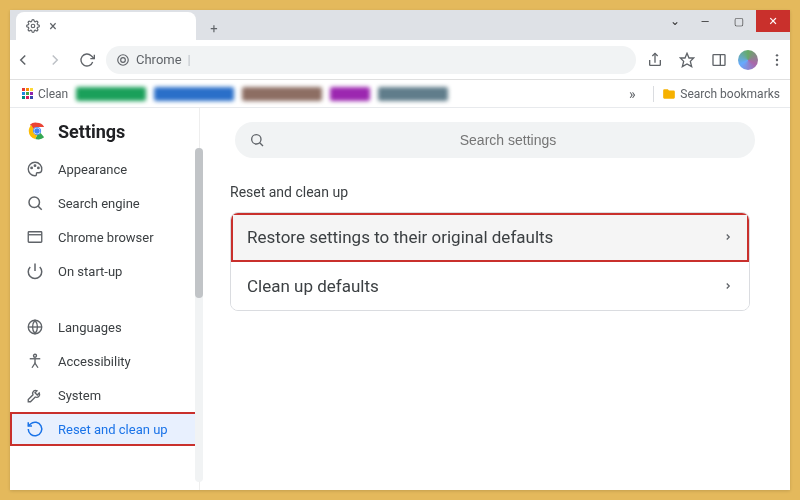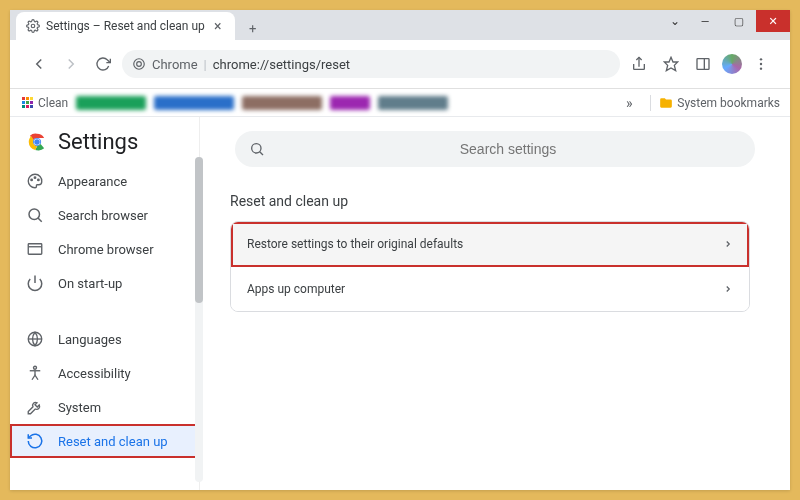--- a/index.html
+++ b/index.html
@@ -49,25 +49,25 @@
   .tab .favicon { width:14px; height:14px; color:#5f6368; display:flex; align-items:center; justify-content:center; }
   .tab .title { font-size:12px; color:#3c4043; flex:1; }
   .tab .close { width:14px; height:14px; color:#5f6368; display:flex; align-items:center; justify-content:center; font-size:14px; }
   .newtab { width:24px; height:24px; margin-left:6px; display:flex; align-items:center; justify-content:center; color:#5f6368; cursor:pointer; }
   .winbtns { position:absolute; right:0; top:0; display:flex; height:22px; }
   .winbtns div { width:34px; display:flex; align-items:center; justify-content:center; font-size:11px; color:#333; }
   .winbtns .caret { width:auto; padding:0 8px; font-size:12px;}
   .winbtns .closewin { background:#c9302c; color:#fff; }
   
   .toolbar {
-    height: 49px;
+    height: 40px;
     background: #fff;
     display:flex;
     align-items:center;
-    padding: 0 16px;
+    padding: 0 0;
     gap: 6px;
     border-bottom: 1px solid #e0e0e0;
   }
   .iconbtn { width:26px; height:26px; display:flex; align-items:center; justify-content:center; color:#5f6368; border-radius:50%; cursor:pointer; font-size:16px; }
   .iconbtn.disabled { color:#bdc1c6; }
   .omnibox {
     flex:1;
     height:28px;
     background:#f1f3f4;
     border-radius:14px;
@@ -125,21 +125,21 @@
     flex-direction:column;
     padding-top:4px;
     position:relative;
   }
   .sidebar-head {
     display:flex; align-items:center; gap:10px; padding:8px 16px 10px;
   }
   .chrome-logo {
     width:22px; height:22px;
   }
-  .sidebar-head h1 { font-size:22px; font-weight:400; }
+  .sidebar-head h1 { font-size:18px; font-weight:700; }
   .navlist { display:flex; flex-direction:column; }
   .navitem {
     display:flex; align-items:center; gap:14px;
     height:34px; padding:0 16px;
     font-size:13px; color:#3c4043; cursor:pointer;
     position:relative;
   }
   .navitem.small-gap-above { margin-top:22px; }
   .navitem.active { color:#1a73e8; background:#e8f0fe; border-radius:0 18px 18px 0; margin-right:6px; }
   .navitem.active.highlighted { outline:2px solid #c9302c; outline-offset:-2px; border-radius:0; margin-right:0; }
@@ -158,42 +158,41 @@
     gap:10px;
   }
   .search-field input { background:transparent; border:none; outline:none; font-size:14px; color:#3c4043; flex:1;text-align:center;}
   .section-title { font-size:14px; color:#3c4043; margin:26px 0 12px; }
   .card {
     border:1px solid #dadce0; border-radius:8px; overflow:hidden;
     max-width:520px;
   }
   .card-row {
     display:flex; align-items:center; justify-content:space-between;
-    padding:14px 16px; font-size:12px; color:#3c4043; cursor:pointer;
+    padding:14px 16px; font-size:17px; color:#3c4043; cursor:pointer;
     border-bottom:1px solid #e8eaed; background:#fff;
   }
   .card-row:last-child { border-bottom:none; }
   .card-row.highlighted { outline:2px solid #c9302c; outline-offset:-2px; background:#f5f5f5; }
   .chev { color:#5f6368; font-size:14px; }
 </style>
 </head>
 <body>
 
 <div class="window-frame">
   <div class="browser">
 
     <div class="titlebar">
       <div class="tab">
         <span class="favicon">
           <svg viewBox="0 0 24 24" width="14" height="14" fill="none" stroke="currentColor" stroke-width="2">
               <circle cx="12" cy="12" r="3"></circle>
               <path d="M19.4 15a1.7 1.7 0 0 0 .34 1.87l.06.06a2 2 0 1 1-2.83 2.83l-.06-.06a1.7 1.7 0 0 0-1.87-.34 1.7 1.7 0 0 0-1 1.56V21a2 2 0 1 1-4 0v-.09a1.7 1.7 0 0 0-1-1.56 1.7 1.7 0 0 0-1.87.34l-.06.06a2 2 0 1 1-2.83-2.83l.06-.06a1.7 1.7 0 0 0 .34-1.87 1.7 1.7 0 0 0-1.56-1H3a2 2 0 1 1 0-4h.09a1.7 1.7 0 0 0 1.56-1 1.7 1.7 0 0 0-.34-1.87l-.06-.06a2 2 0 1 1 2.83-2.83l.06.06c.5.5 1.25.64 1.87.34H9a1.7 1.7 0 0 0 1-1.56V3a2 2 0 1 1 4 0v.09c0 .67.4 1.27 1 1.56.62.3 1.37.16 1.87-.34l.06-.06a2 2 0 1 1 2.83 2.83l-.06.06a1.7 1.7 0 0 0-.34 1.87V9c.29.6.89 1 1.56 1H21a2 2 0 1 1 0 4h-.09c-.67 0-1.27.4-1.56 1z"></path>
             </svg>
         </span>
-        <span class="title">Settings – Reset and clean up</span>
         <span class="close">×</span>
       </div>
       <div class="newtab">+</div>
       <div class="winbtns">
         <div class="caret">⌄</div>
         <div>—</div>
         <div>▢</div>
         <div class="closewin">✕</div>
       </div>
     </div>
@@ -215,21 +214,20 @@
             <path d="M20.49 15a9 9 0 1 1-2.13-9.36L23 10"></path>
           </svg>
       </div>
       <div class="omnibox">
         <svg viewBox="0 0 24 24" width="14" height="14" fill="none" stroke="currentColor" stroke-width="2">
             <circle cx="12" cy="12" r="9"></circle>
             <circle cx="12" cy="12" r="4"></circle>
           </svg>
         <span class="urltext">Chrome</span>
         <span class="sep">|</span>
-        <span class="urltail">chrome://settings/reset</span>
       </div>
       <div class="iconbtn">
         <svg viewBox="0 0 24 24" width="16" height="16" fill="none" stroke="currentColor" stroke-width="2">
             <path d="M4 12v7a1 1 0 0 0 1 1h14a1 1 0 0 0 1-1v-7"></path>
             <path d="M16 6l-4-4-4 4"></path>
             <path d="M12 2v14"></path>
           </svg>
       </div>
       <div class="iconbtn">
         <svg viewBox="0 0 24 24" width="16" height="16" fill="none" stroke="currentColor" stroke-width="2">
@@ -286,21 +284,21 @@
         </div>
       <div class="spacer"></div>
       <div class="iconbtn" style="font-size:14px">»</div>
       <div style="width:1px;height:16px;background:#dadce0"></div>
       <div class="bmitem">
         <div class="bmicon folder-icon">
           <svg viewBox="0 0 24 24">
               <path d="M10 4H4a2 2 0 0 0-2 2v12a2 2 0 0 0 2 2h16a2 2 0 0 0 2-2V8a2 2 0 0 0-2-2h-8l-2-2z"></path>
             </svg>
         </div>
-        <span>System bookmarks</span>
+        <span>Search bookmarks</span>
       </div>
     </div>
 
     <div class="content">
       <div class="sidebar">
         <div class="sidebar-head">
           <svg class="chrome-logo" viewBox="0 0 48 48">
             <circle cx="24" cy="24" r="22" fill="#fff"></circle>
             <path fill="#ea4335" d="M24 6a18 18 0 0 1 15.6 9H24a9 9 0 0 0-7.9 4.7L8.6 10.2A18 18 0 0 1 24 6z"></path>
             <path fill="#4285f4" d="M24 15a9 9 0 1 1 0 18 9 9 0 0 1 0-18z"></path>
@@ -326,21 +324,21 @@
             <span>Appearance</span>
           </div>
 
           <div class="navitem">
             <span class="navicon">
               <svg viewBox="0 0 24 24" width="18" height="18" fill="none" stroke="currentColor" stroke-width="2">
                   <circle cx="11" cy="11" r="7"></circle>
                   <line x1="21" y1="21" x2="16" y2="16"></line>
                 </svg>
             </span>
-            <span>Search browser</span>
+            <span>Search engine</span>
           </div>
 
           <div class="navitem">
             <span class="navicon">
               <svg viewBox="0 0 24 24" width="18" height="18" fill="none" stroke="currentColor" stroke-width="1.8">
                   <rect x="3" y="5" width="18" height="14" rx="1"></rect>
                   <line x1="3" y1="9" x2="21" y2="9"></line>
                 </svg>
             </span>
             <span>Chrome browser</span>
@@ -424,21 +422,21 @@
         <div class="card">
           <div class="card-row highlighted">
             <span>Restore settings to their original defaults</span>
             <span class="chev">
               <svg viewBox="0 0 24 24" width="10" height="10" fill="none" stroke="currentColor" stroke-width="3">
                   <path d="M9 6l6 6-6 6"></path>
                 </svg>
             </span>
           </div>
           <div class="card-row">
-            <span>Apps up computer</span>
+            <span>Clean up defaults</span>
             <span class="chev">
               <svg viewBox="0 0 24 24" width="10" height="10" fill="none" stroke="currentColor" stroke-width="3">
                   <path d="M9 6l6 6-6 6"></path>
                 </svg>
             </span>
           </div>
         </div>
       </div>
     </div>
 

